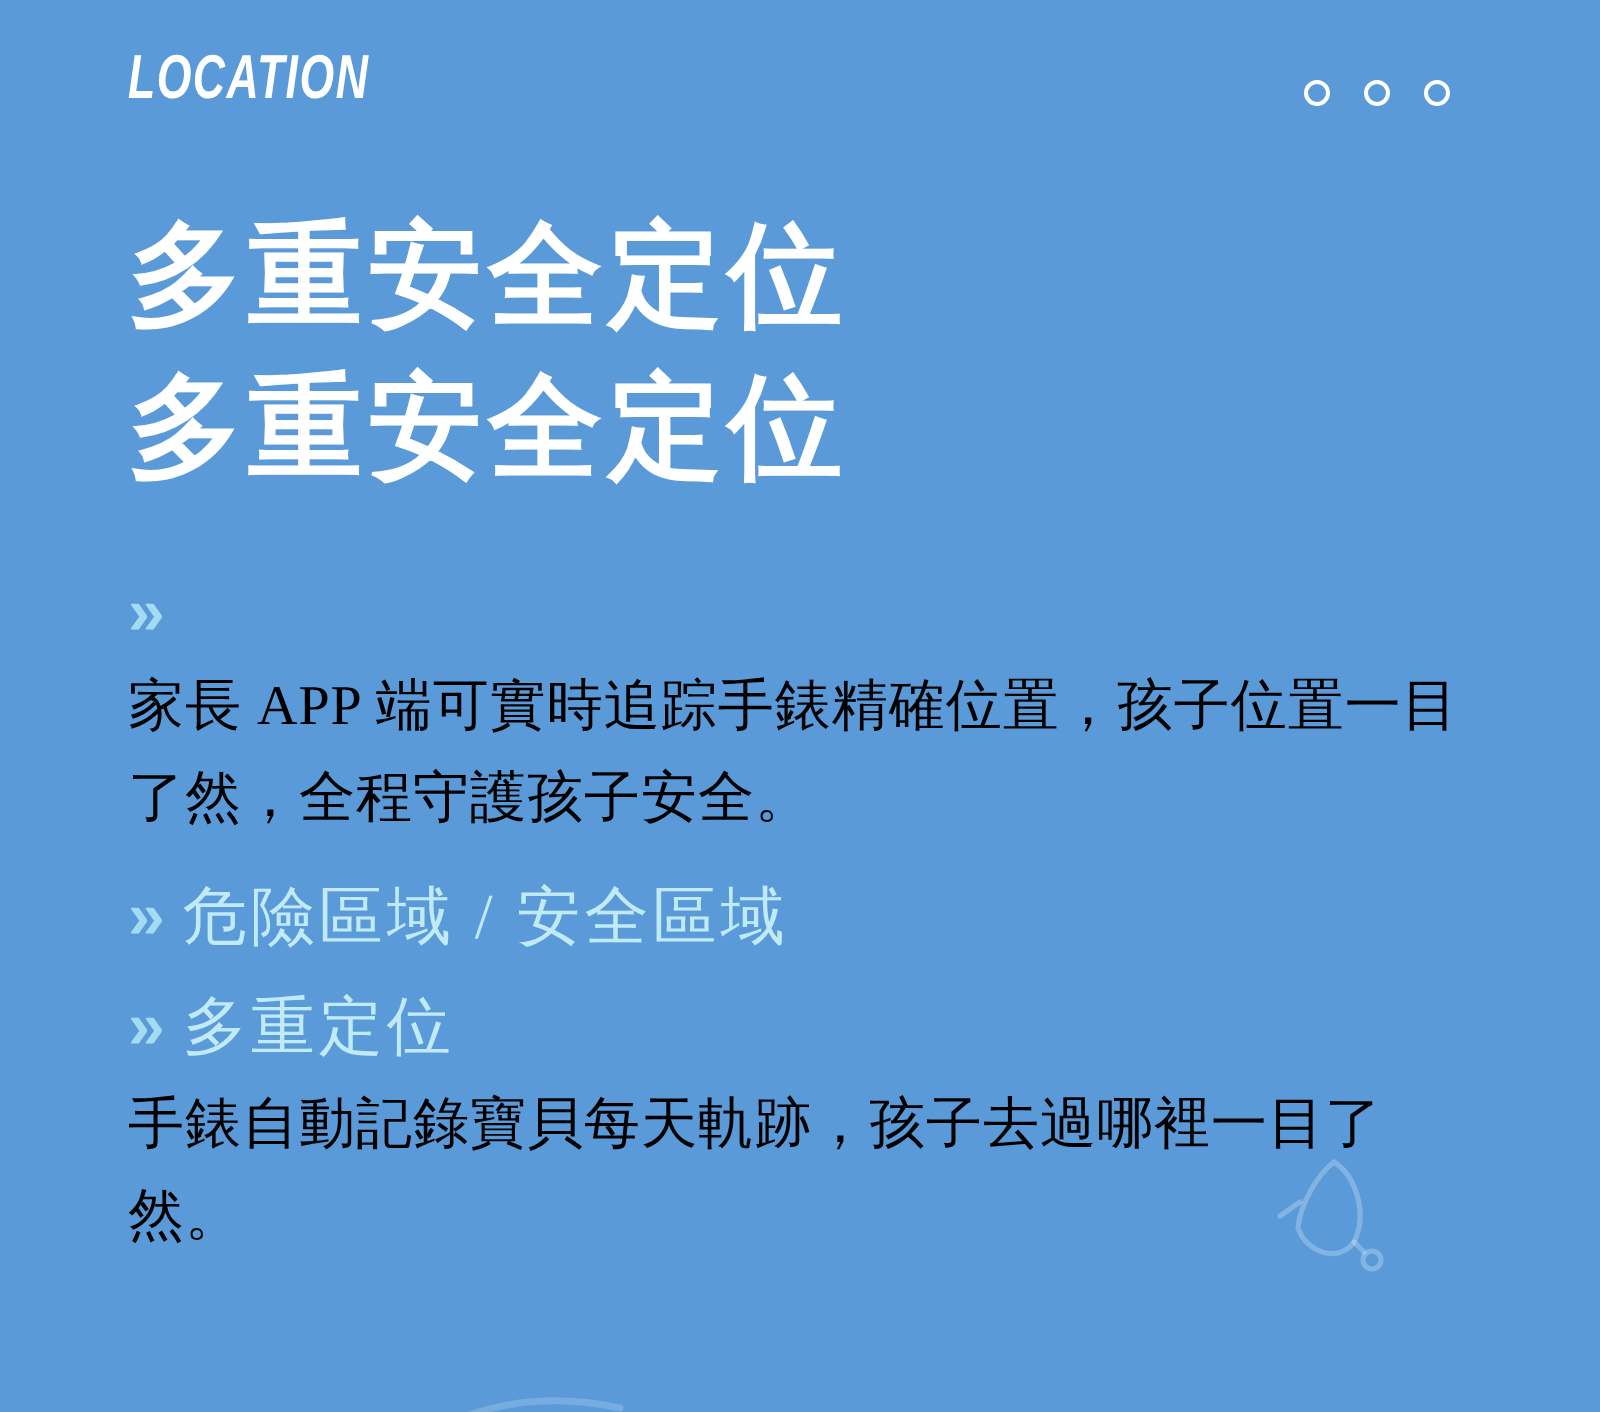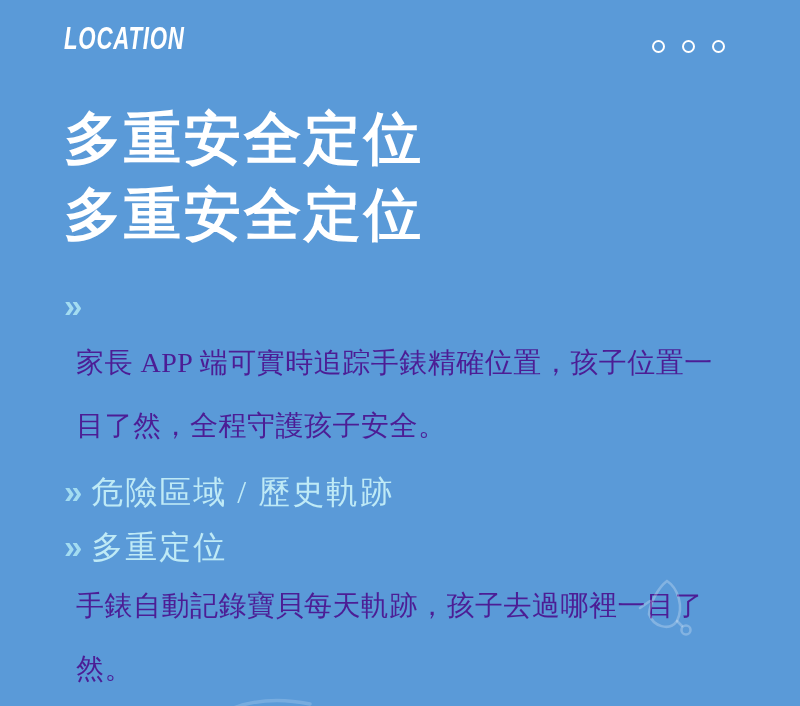--- a/index.html
+++ b/index.html
@@ -61,25 +61,25 @@
   }
   .chevron {
     font-family: "Liberation Sans", "DejaVu Sans", sans-serif;
     font-weight: 700;
     font-size: 33px;
     line-height: 36px;
     color: #A3DCF1;
     margin-right: 7px;
   }
   .section-body {
-    margin: 7px 0 0 12px;
+    margin: 7px 0 0 0;
     max-width: 678px;
-    color: #4c1d95;
+    color: #000000;
     font-size: 28px;
-    line-height: 63px;
+    line-height: 46px;
     letter-spacing: 0.5px;
     word-break: break-all;
   }
 
   
   .satellite-doodle {
     position: absolute;
     left: 636px; top: 575px;
     width: 64px; height: 64px;
     pointer-events: none;
@@ -113,21 +113,21 @@
   <div class="section">
     <div class="section-head">
       <span class="chevron">»</span>
     </div>
     <p class="section-body">家長 APP 端可實時追踪手錶精確位置，孩子位置一目了然，全程守護孩子安全。</p>
   </div>
 
   <div class="section">
     <div class="section-head">
       <span class="chevron">»</span>
-      <span>危險區域 / 歷史軌跡</span>
+      <span>危險區域 / 安全區域</span>
     </div>
   </div>
 
   <div class="section">
     <div class="section-head">
       <span class="chevron">»</span>
       <span>多重定位</span>
     </div>
     <p class="section-body">手錶自動記錄寶貝每天軌跡，孩子去過哪裡一目了然。</p>
   </div>

